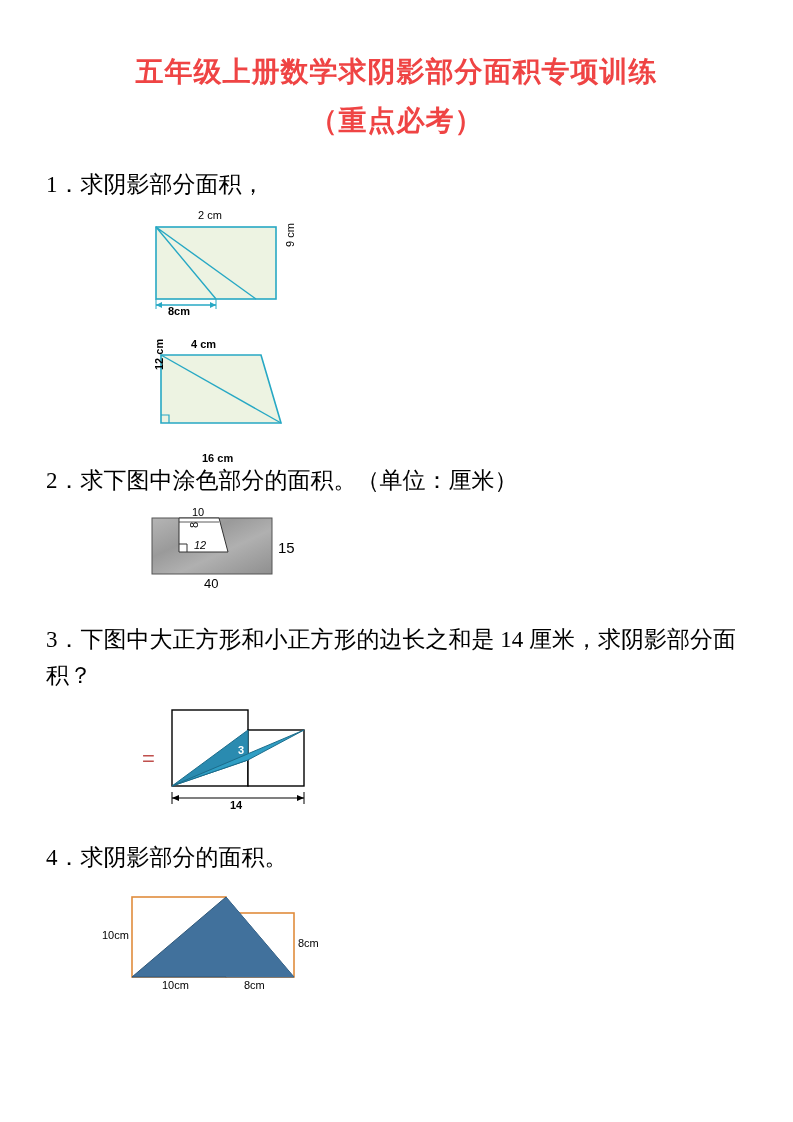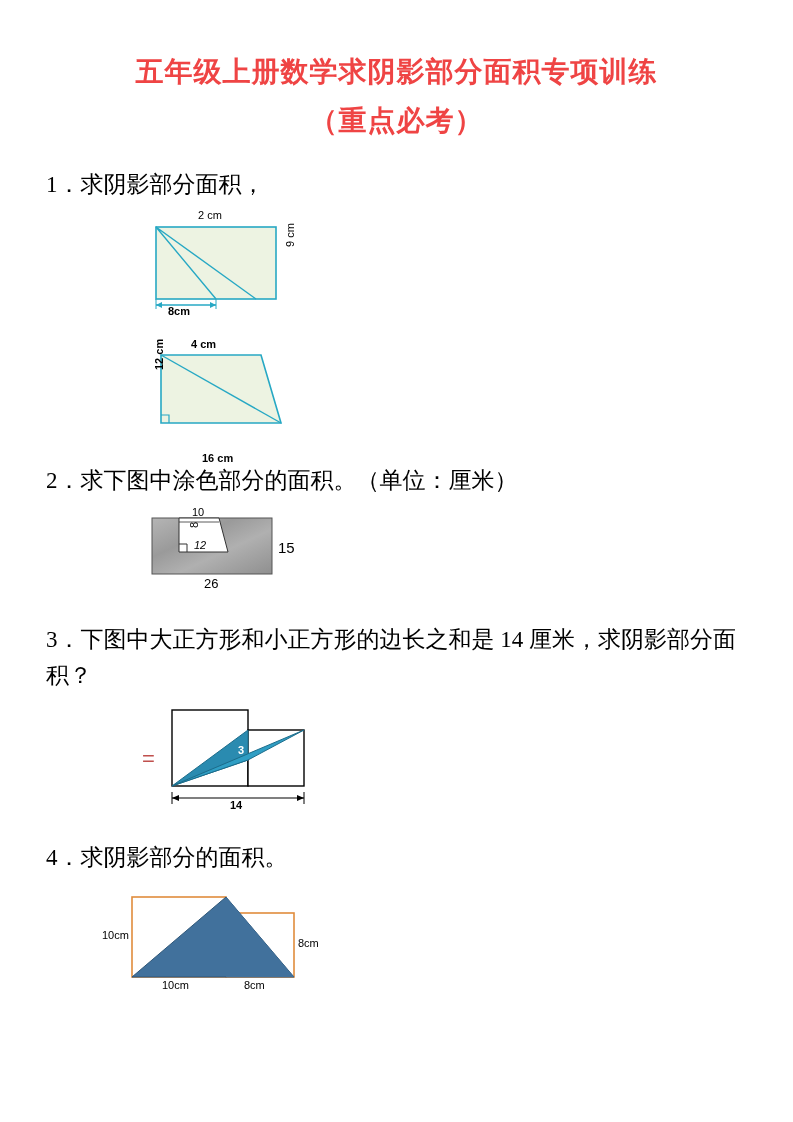--- a/index.html
+++ b/index.html
@@ -133,21 +133,21 @@
       <polygon points="73,12 113,12 122,46 73,46" fill="#ffffff" stroke="#333" stroke-width="1"></polygon>
 
       <polyline points="73,38 81,38 81,46" fill="none" stroke="#333" stroke-width="1"></polyline>
 
       <line x1="73" y1="16" x2="113" y2="16" stroke="#333" stroke-width="0.8"></line>
     </svg>
     <span class="fig-label" style="left:86px; top:0px;">10</span>
     <span class="fig-label vert" style="left:82px; top:22px;">8</span>
     <span class="fig-label" style="left:88px; top:33px;font-style:italic;">12</span>
     <span class="fig-label" style="left:172px; top:33px; font-size:15px;">15</span>
-    <span class="fig-label" style="left:98px; top:70px; font-size:13px;">26</span>
+    <span class="fig-label" style="left:98px; top:70px; font-size:13px;">40</span>
   </div>
 
   <div class="question">
     <span class="q-num">3．</span><span>下图中大正方形和小正方形的边长之和是 14 厘米，求阴影部分面积？</span>
   </div>
 
   <div class="figure-block q3-fig">
     <svg width="260" height="110" viewBox="0 0 260 110">
 
       <rect x="48" y="6" width="76" height="76" fill="#ffffff" stroke="#000" stroke-width="1.4"></rect>

